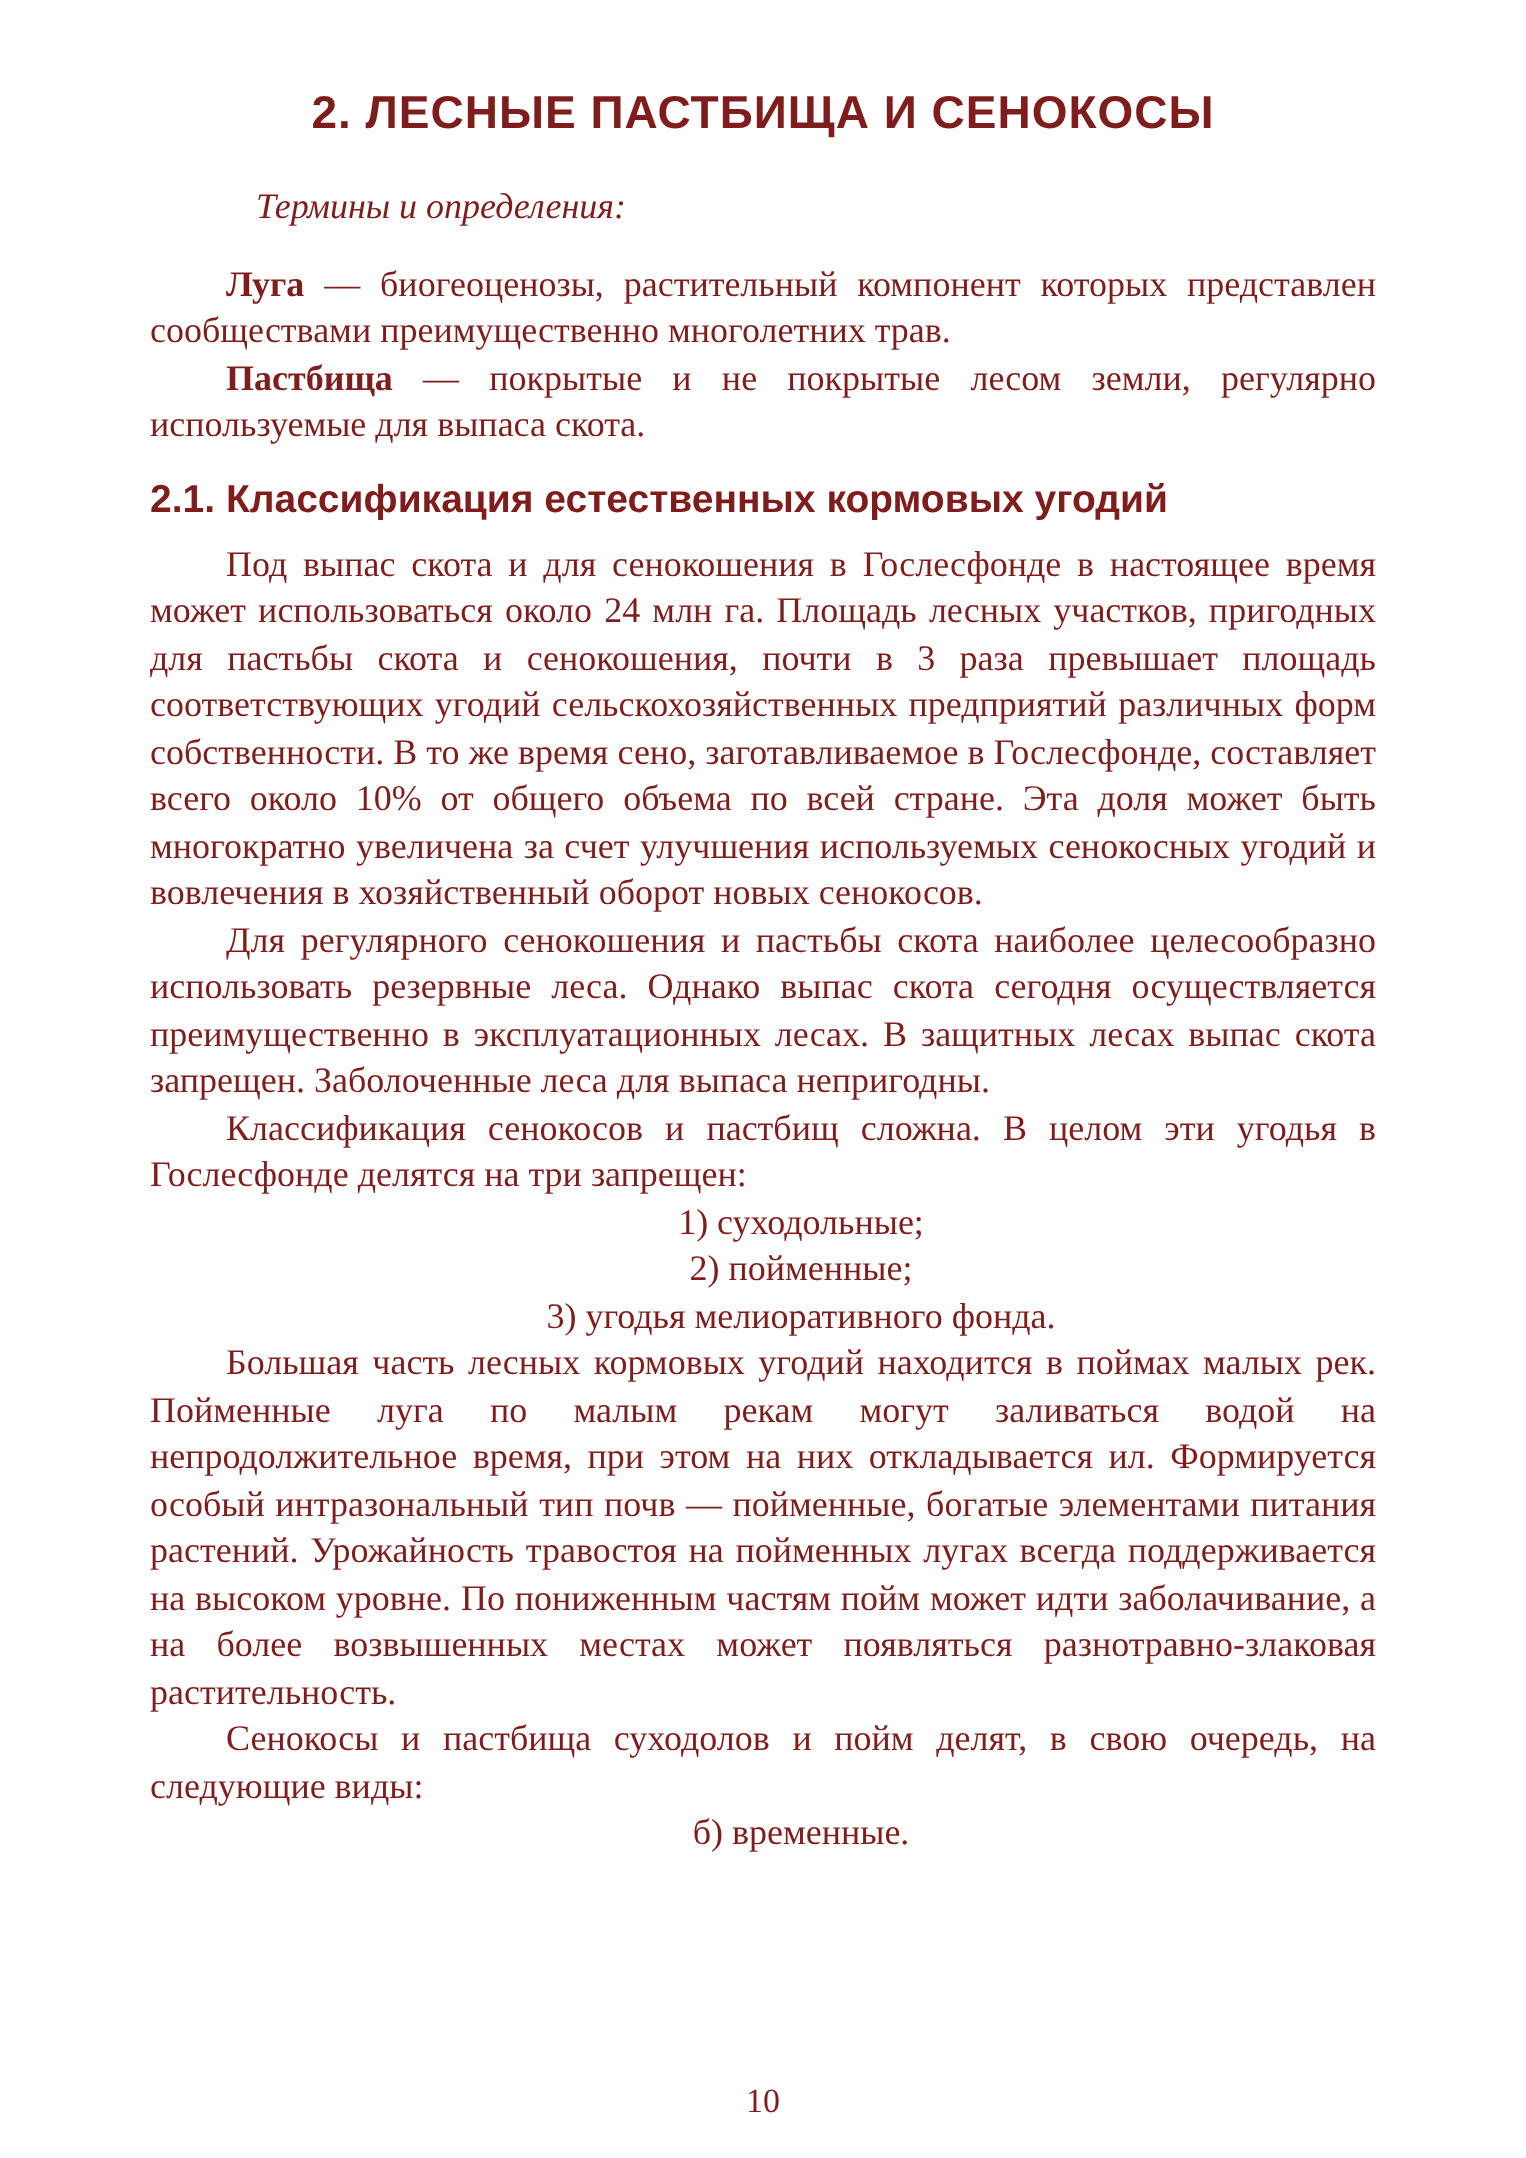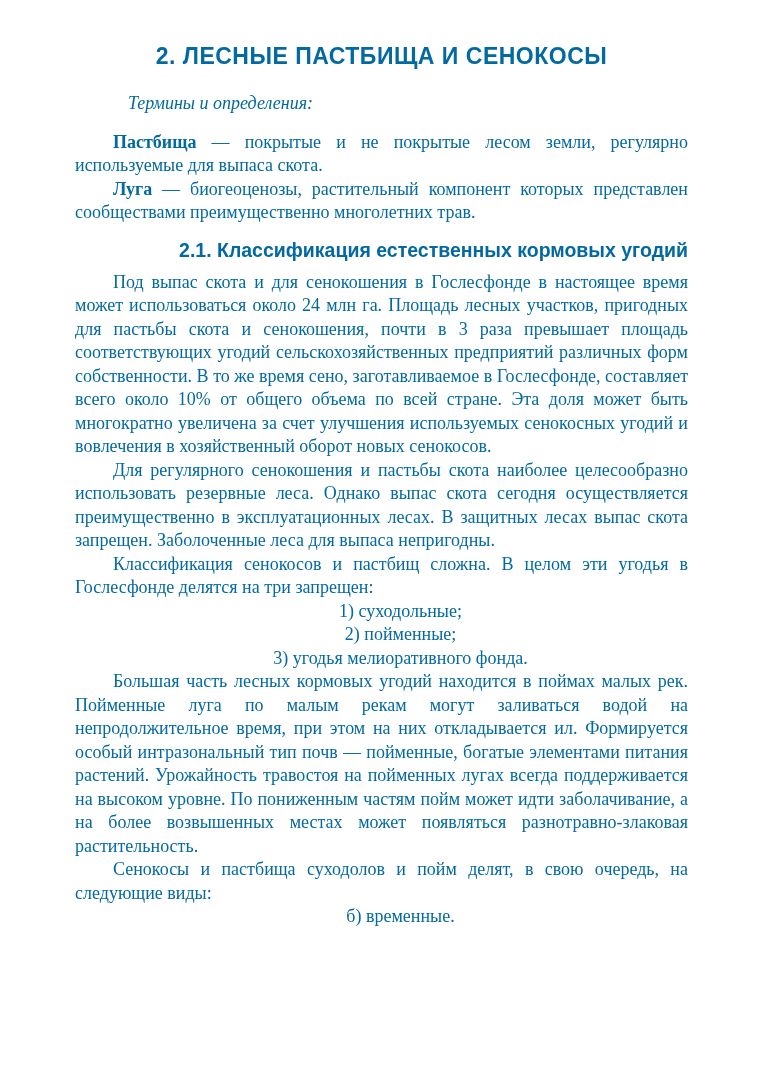--- a/index.html
+++ b/index.html
@@ -11,37 +11,37 @@
     width: 763px;
     height: 1079px;
     background: #ffffff;
     box-sizing: border-box;
     padding: 42px 75px 0 75px;
     position: relative;
     overflow: hidden;
     font-family: "Liberation Serif", serif;
     font-size: 18px;
     line-height: 23.5px;
-    color: #0369a1;
+    color: #7f1d1d;
   }
   h1.chapter-title {
     font-family: "Liberation Sans", sans-serif;
     font-weight: bold;
     font-size: 23px;
     line-height: 28px;
     text-align: center;
     margin: 0 0 22px 0;
     letter-spacing: 0.5px;
   }
   h2.section-heading {
     font-family: "Liberation Sans", sans-serif;
     font-weight: bold;
     font-size: 19.5px;
     line-height: 24px;
-    text-align: right;
+    text-align: left;
     margin: 13px 0 9px 0;
   }
   p.body {
     margin: 0;
     text-align: justify;
     text-indent: 38px;
   }
   p.intro-italic {
     margin: 15px;
     font-style: italic;
@@ -65,23 +65,23 @@
 </head>
 <body>
 
 <div class="page">
 
   <h1 class="chapter-title">2. ЛЕСНЫЕ ПАСТБИЩА И СЕНОКОСЫ</h1>
 
   <p class="intro-italic">Термины и определения:</p>
 
 
+  <p class="body"><b>Луга</b><span> — биогеоценозы, растительный компонент которых представлен сообществами преимущественно многолетних трав.</span></p>
+
   <p class="body"><b>Пастбища</b><span> — покрытые и не покрытые лесом земли, регулярно используемые для выпаса скота.</span></p>
-
-  <p class="body"><b>Луга</b><span> — биогеоценозы, растительный компонент которых представлен сообществами преимущественно многолетних трав.</span></p>
 
   <h2 class="section-heading">2.1. Классификация естественных кормовых угодий</h2>
 
   <p class="body">Под выпас скота и для сенокошения в Гослесфонде в настоящее время может использоваться около 24 млн га. Площадь лесных участков, пригодных для пастьбы скота и сенокошения, почти в 3 раза превышает площадь соответствующих угодий сельскохозяйственных предприятий различных форм собственности. В то же время сено, заготавливаемое в Гослесфонде, составляет всего около 10% от общего объема по всей стране. Эта доля может быть многократно увеличена за счет улучшения используемых сенокосных угодий и вовлечения в хозяйственный оборот новых сенокосов.</p>
 
   <p class="body">Для регулярного сенокошения и пастьбы скота наиболее целесообразно использовать резервные леса. Однако выпас скота сегодня осуществляется преимущественно в эксплуатационных лесах. В защитных лесах выпас скота запрещен. Заболоченные леса для выпаса непригодны.</p>
 
   <p class="body">Классификация сенокосов и пастбищ сложна. В целом эти угодья в Гослесфонде делятся на три запрещен:</p>
 
   <p class="list-item">1) суходольные;</p>
@@ -90,14 +90,15 @@
 
   <p class="list-item">3) угодья мелиоративного фонда.</p>
 
   <p class="body">Большая часть лесных кормовых угодий находится в поймах малых рек. Пойменные луга по малым рекам могут заливаться водой на непродолжительное время, при этом на них откладывается ил. Формируется особый интразональный тип почв — пойменные, богатые элементами питания растений. Урожайность травостоя на пойменных лугах всегда поддерживается на высоком уровне. По пониженным частям пойм может идти заболачивание, а на более возвышенных местах может появляться разнотравно-злаковая растительность.</p>
 
   <p class="body">Сенокосы и пастбища суходолов и пойм делят, в свою очередь, на следующие виды:</p>
 
 
   <p class="list-item">б) временные.</p>
 
+  <div class="page-number">10</div>
 
 </div>
 
 </body></html>

